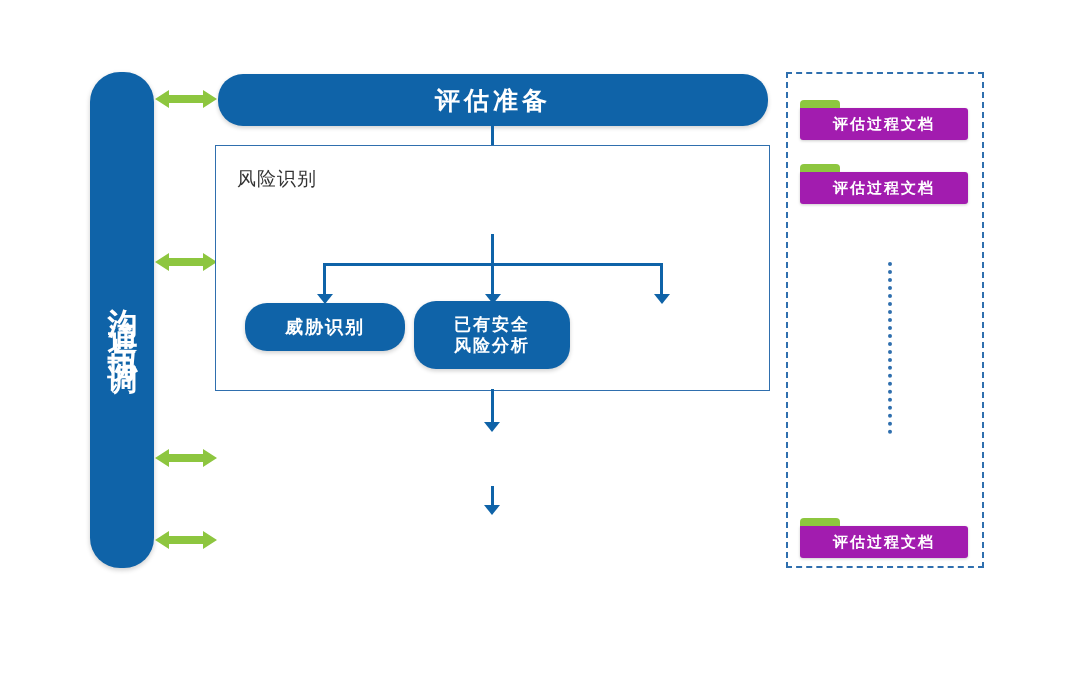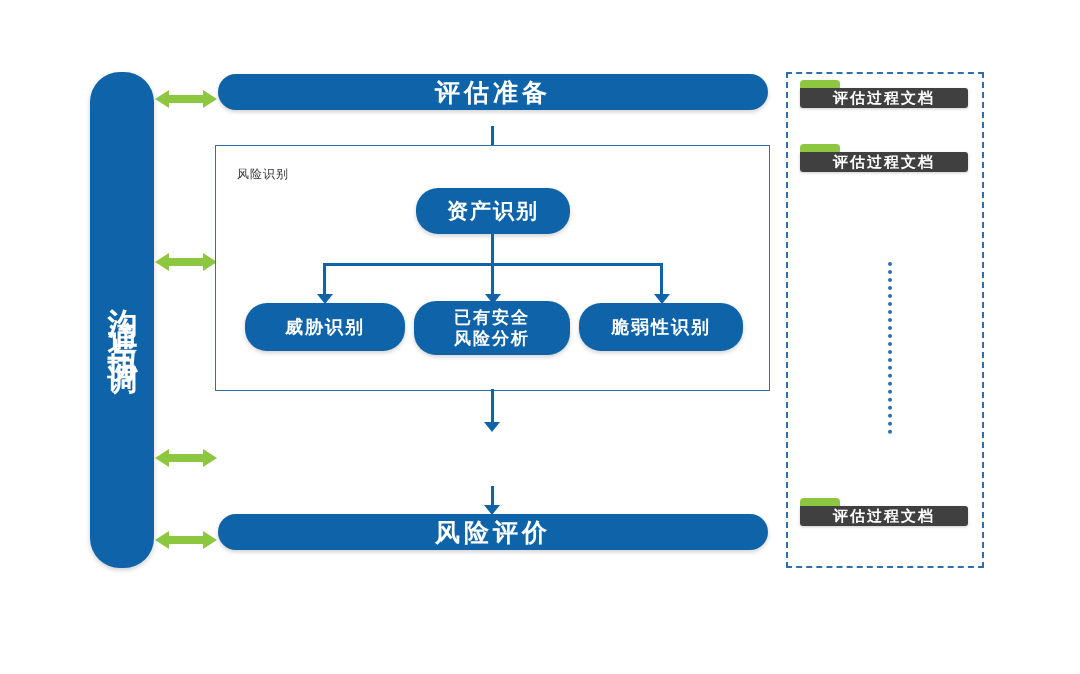--- a/index.html
+++ b/index.html
@@ -1,21 +1,21 @@
 <!DOCTYPE html>
 <html><head>
 <meta charset="utf-8">
 <style>
   html,body{margin:0;padding:0;background:#ffffff;font-family:"DejaVu Sans","Liberation Sans",sans-serif;}
   .stage{position:relative;width:1080px;height:674px;background:#ffffff;overflow:hidden;}
 
   
   .pill{position:absolute;background:#0f63a8;color:#ffffff;display:flex;align-items:center;justify-content:center;
         border-radius:25px;box-shadow:0 2px 4px rgba(0,0,0,.18);font-weight:bold;letter-spacing:4px;}
-  .pill.big{left:218px;width:550px;height:36px;font-size:25px;}
+  .pill.big{left:218px;width:550px;height:52px;font-size:25px;}
   .pill.small{height:48px;border-radius:22px;font-size:18px;letter-spacing:2px;}
 
   
   .sidebar{position:absolute;left:90px;top:72px;width:64px;height:496px;background:#0f63a8;border-radius:30px;
            box-shadow:0 2px 5px rgba(0,0,0,.2);display:flex;align-items:center;justify-content:center;}
   .sidebar .vtext{writing-mode:vertical-rl;text-orientation:upright;color:#fff;font-size:30px;font-weight:bold;
                   letter-spacing:14px;}
 
   
   .group{position:absolute;left:215px;top:145px;width:553px;height:244px;background:#ffffff;
@@ -26,22 +26,22 @@
   .vline{position:absolute;width:3px;background:#0f63a8;}
   .hline{position:absolute;height:3px;background:#0f63a8;}
   .arrow-down{position:absolute;width:0;height:0;border-left:8px solid transparent;border-right:8px solid transparent;
               border-top:10px solid #0f63a8;}
 
   
   .garrow{position:absolute;left:155px;width:62px;height:22px;}
 
   
   .docs-panel{position:absolute;left:786px;top:72px;width:198px;height:496px;border:2px dashed #2f6fae;box-sizing:border-box;}
-  .folder{position:absolute;left:800px;width:168px;height:20px;background:#404040;border-radius:3px;border-top-left-radius:0;
-          box-shadow:0 1px 3px rgba(0,0,0,.2);display:flex;align-items:center;justify-content:center;}
+  .folder{position:absolute;left:800px;width:168px;height:32px;background:#a21caf;border-radius:3px;border-top-left-radius:0;
+          box-shadow:0 1px 3px rgba(0,0,0,.2);display:flex;align-items:center;justify-content:center;margin-top:20px;}
   .folder::before{content:"";position:absolute;left:0;top:-8px;width:40px;height:8px;background:#8dc63f;
                   border-radius:4px 4px 0 0;}
   .folder .flabel{color:#ffffff;font-size:15px;font-weight:bold;letter-spacing:2px;}
 
   .dots{position:absolute;left:888px;top:262px;height:172px;width:0;border-left:4px dotted #2f6fae;}
 
   .two-line{display:flex;flex-direction:column;align-items:center;line-height:1.25;font-size:17px;}
 </style>
 </head>
 <body>
@@ -66,58 +66,49 @@
     </svg>
 
   <div class="pill big" style="top:74px">
     <span>评估准备</span>
   </div>
 
   <div class="vline" style="left:491px;top:126px;height:53px"></div>
   <div class="arrow-down" style="left:484px;top:178px"></div>
 
   <div class="group"></div>
-  <div class="group-label" style="position:absolute;left:237px;top:166px;font-size:12px;color:#333">风险识别</div>
+  <div class="group-label" style="position:absolute;left:237px;top:166px;font-size:19px;color:#333">风险识别</div>
 
-  <div class="pill small" style="left:416px;top:188px;width:154px;height:46px;font-size:21px">
-    <span>资产识别</span>
-  </div>
 
   <div class="vline" style="left:491px;top:234px;height:31px"></div>
   <div class="hline" style="left:323px;top:263px;width:340px"></div>
   <div class="vline" style="left:323px;top:263px;height:32px"></div>
   <div class="vline" style="left:491px;top:263px;height:32px"></div>
   <div class="vline" style="left:660px;top:263px;height:32px"></div>
   <div class="arrow-down" style="left:317px;top:294px"></div>
   <div class="arrow-down" style="left:485px;top:294px"></div>
   <div class="arrow-down" style="left:654px;top:294px"></div>
 
   <div class="pill small" style="left:245px;top:303px;width:160px">
     <span>威胁识别</span>
   </div>
-  <div class="pill small" style="left:414px;top:301px;width:156px;height:54px">
+  <div class="pill small" style="left:414px;top:301px;width:156px;height:68px">
     <span class="two-line">
       <span>已有安全</span>
       <span>风险分析</span>
     </span>
-  </div>
-  <div class="pill small" style="left:579px;top:303px;width:164px">
-    <span>脆弱性识别</span>
   </div>
 
   <div class="vline" style="left:491px;top:389px;height:34px"></div>
   <div class="arrow-down" style="left:484px;top:422px"></div>
 
 
   <div class="vline" style="left:491px;top:486px;height:20px"></div>
   <div class="arrow-down" style="left:484px;top:505px"></div>
 
-  <div class="pill big" style="top:514px">
-    <span>风险评价</span>
-  </div>
 
   <div class="docs-panel"></div>
 
   <div class="folder" style="top:88px">
     <span class="flabel">评估过程文档</span>
   </div>
   <div class="folder" style="top:152px">
     <span class="flabel">评估过程文档</span>
   </div>
 

